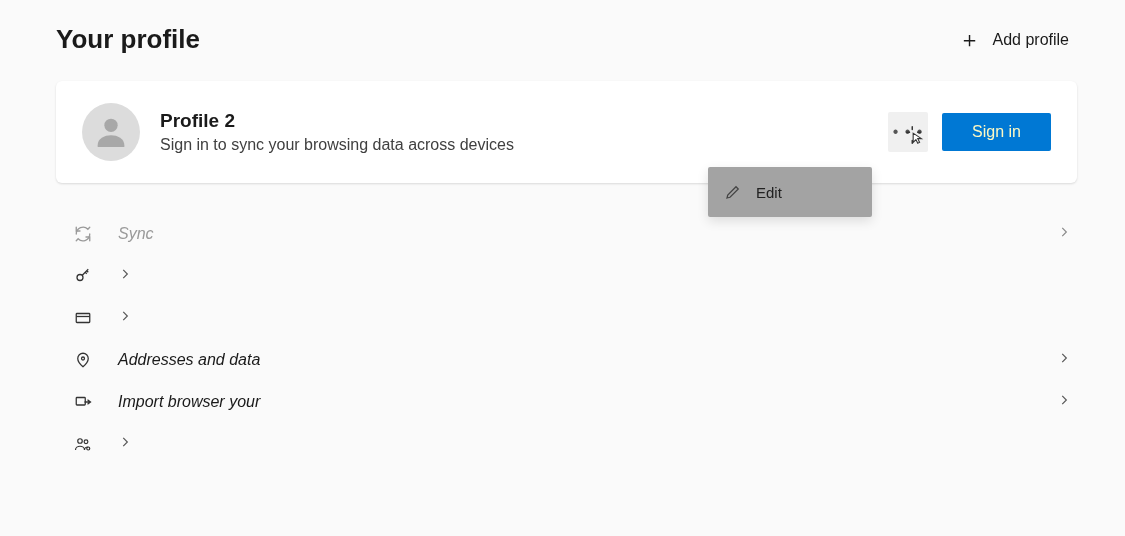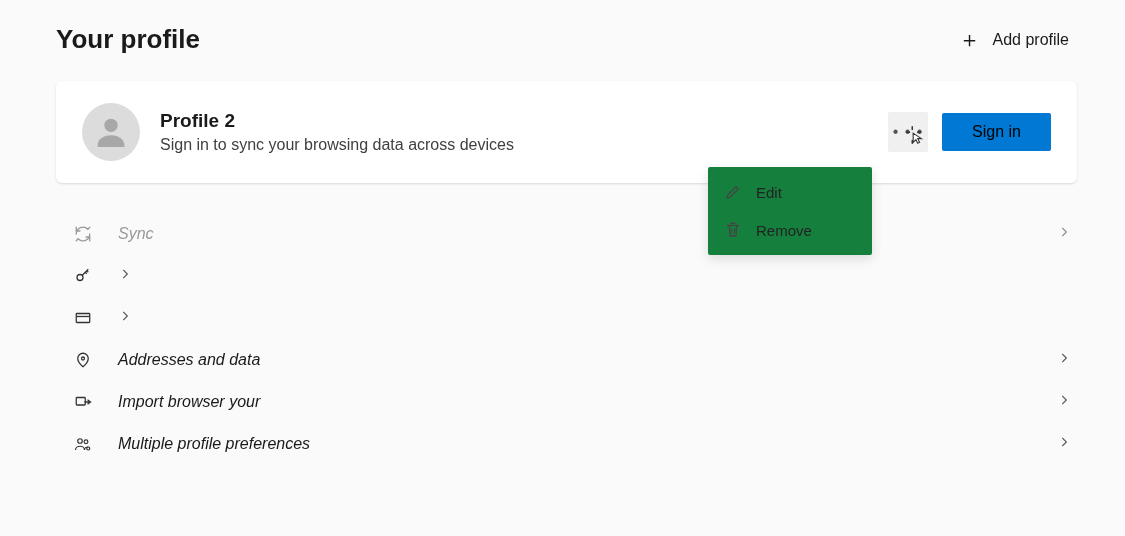--- a/index.html
+++ b/index.html
@@ -83,34 +83,34 @@
       color: #555;
     }
     .cursor-overlay {
       position: absolute;
       pointer-events: none;
       width: 22px; height: 22px;
       left: 16px; top: 12px;
     }
     .signin-btn {
       background: #0078D4;
-      color: #000000;
+      color: #fef9c3;
       border: none;
       font-size: 16px;
       padding: 10px 30px;
       cursor: pointer;
       border-radius: 2px;
       font-family: inherit;
     }
     .dropdown {
       position: absolute;
       top: 86px;
       right: 205px;
       width: 164px;
-      background: #15803d;
+      background: #a3a3a3;
       border-radius: 2px;
       box-shadow: 0 4px 12px rgba(0,0,0,0.12);
       padding: 6px 0;
       z-index: 5;
     }
     .dd-item {
       display: flex;
       align-items: center;
       gap: 14px;
       padding: 10px 16px;
@@ -172,26 +172,20 @@
     </button>
     <button class="signin-btn">Sign in</button>
 
     <div class="dropdown">
       <div class="dd-item">
         <svg viewBox="0 0 24 24" fill="none" stroke-width="1.7">
             <path d="M4 20l4-1 11-11-3-3L5 16l-1 4z"></path>
           </svg>
         <span>Edit</span>
       </div>
-      <div class="dd-item">
-        <svg viewBox="0 0 24 24" fill="none" stroke-width="1.7">
-            <path d="M4 6h16M9 3h6M7 6l1 14h8l1-14M10 10v7M14 10v7"></path>
-          </svg>
-        <span>Remove</span>
-      </div>
     </div>
   </div>
 
   <ul class="settings-list">
     <li class="sync-row">
       <span class="row-icon">
         <svg viewBox="0 0 24 24" fill="none" stroke-width="1.8" stroke-linecap="round">
             <path d="M21 12a9 9 0 0 1-15.5 6.3L3 21M3 12a9 9 0 0 1 15.5-6.3L21 3"></path>
             <path d="M3 3v5h5M21 21v-5h-5"></path>
           </svg>
@@ -264,21 +258,20 @@
 
     <li>
       <span class="row-icon">
         <svg viewBox="0 0 24 24" fill="none" stroke="#333" stroke-width="1.6">
             <circle cx="8" cy="8" r="3"></circle>
             <circle cx="16" cy="9" r="2.5"></circle>
             <path d="M2 20c0-3 3-5 6-5s6 2 6 5M14 20c0-2 2-4 5-4"></path>
             <circle cx="19" cy="18" r="2"></circle>
           </svg>
       </span>
-      <span class="row-label">Multiple profile preferences</span>
       <span class="row-chevron">
         <svg viewBox="0 0 24 24" fill="none" stroke="#555" stroke-width="2">
             <path d="M9 5l7 7-7 7"></path>
           </svg>
       </span>
     </li>
   </ul>
 </div>
 
 </body></html>

